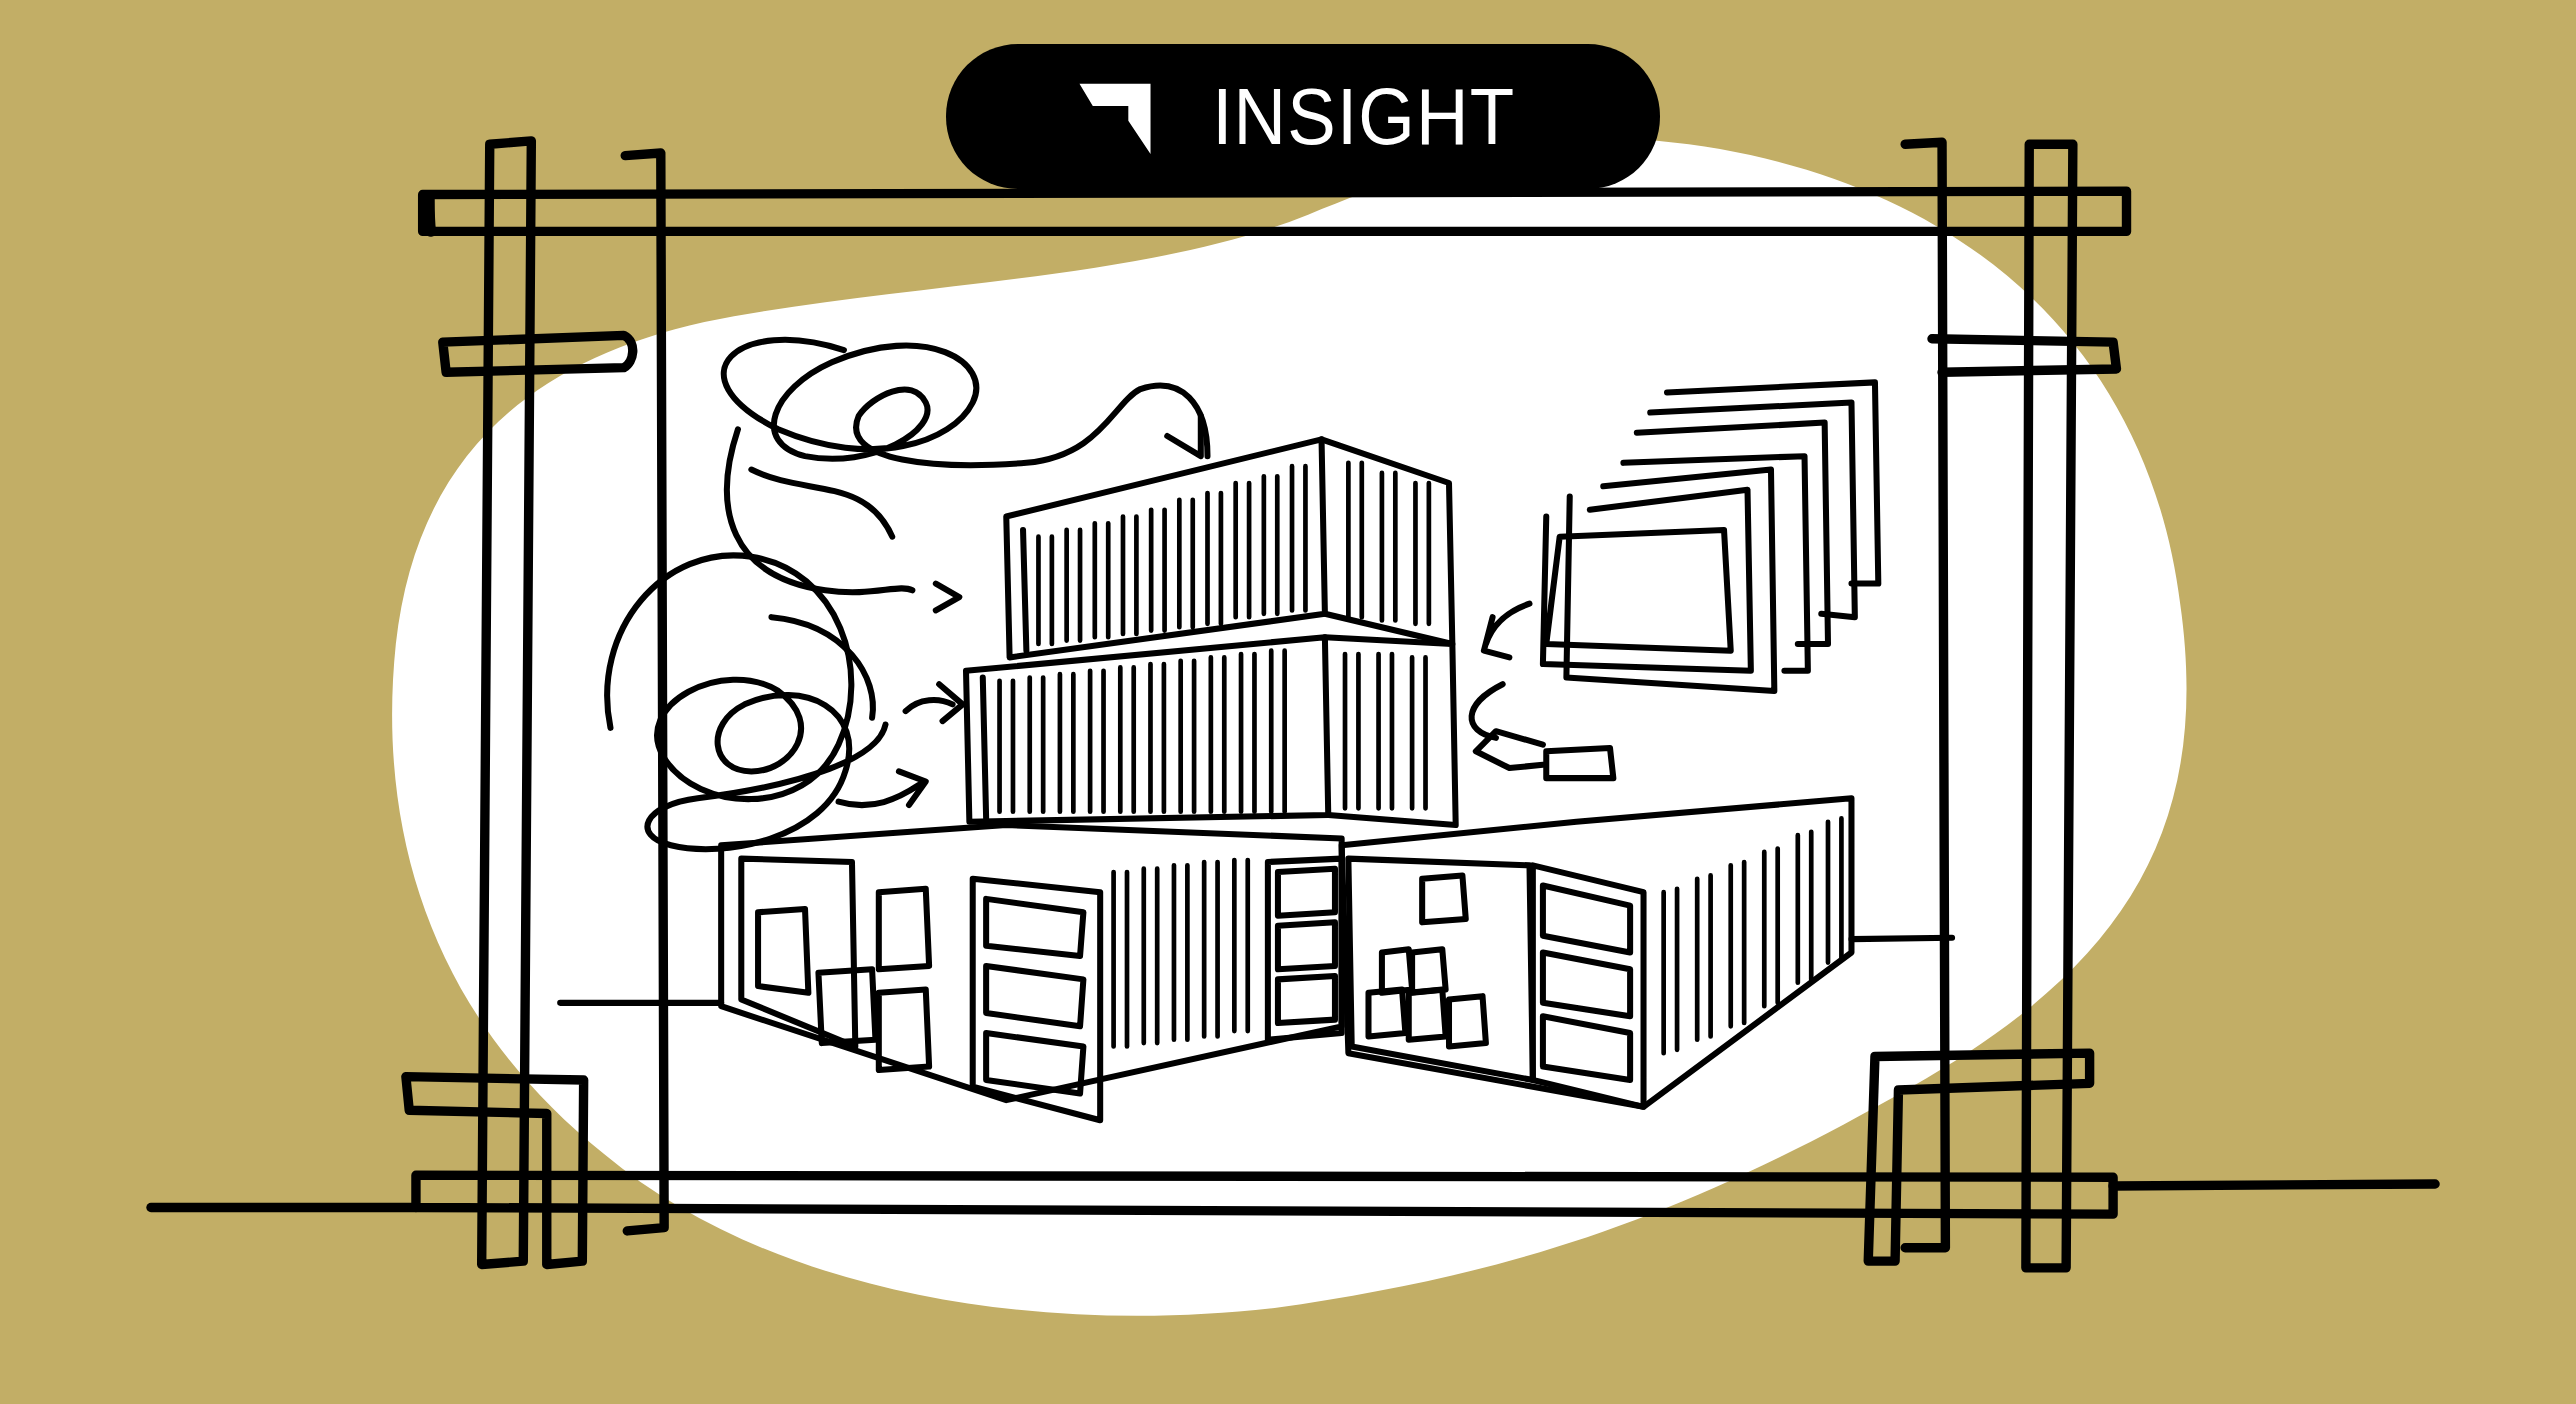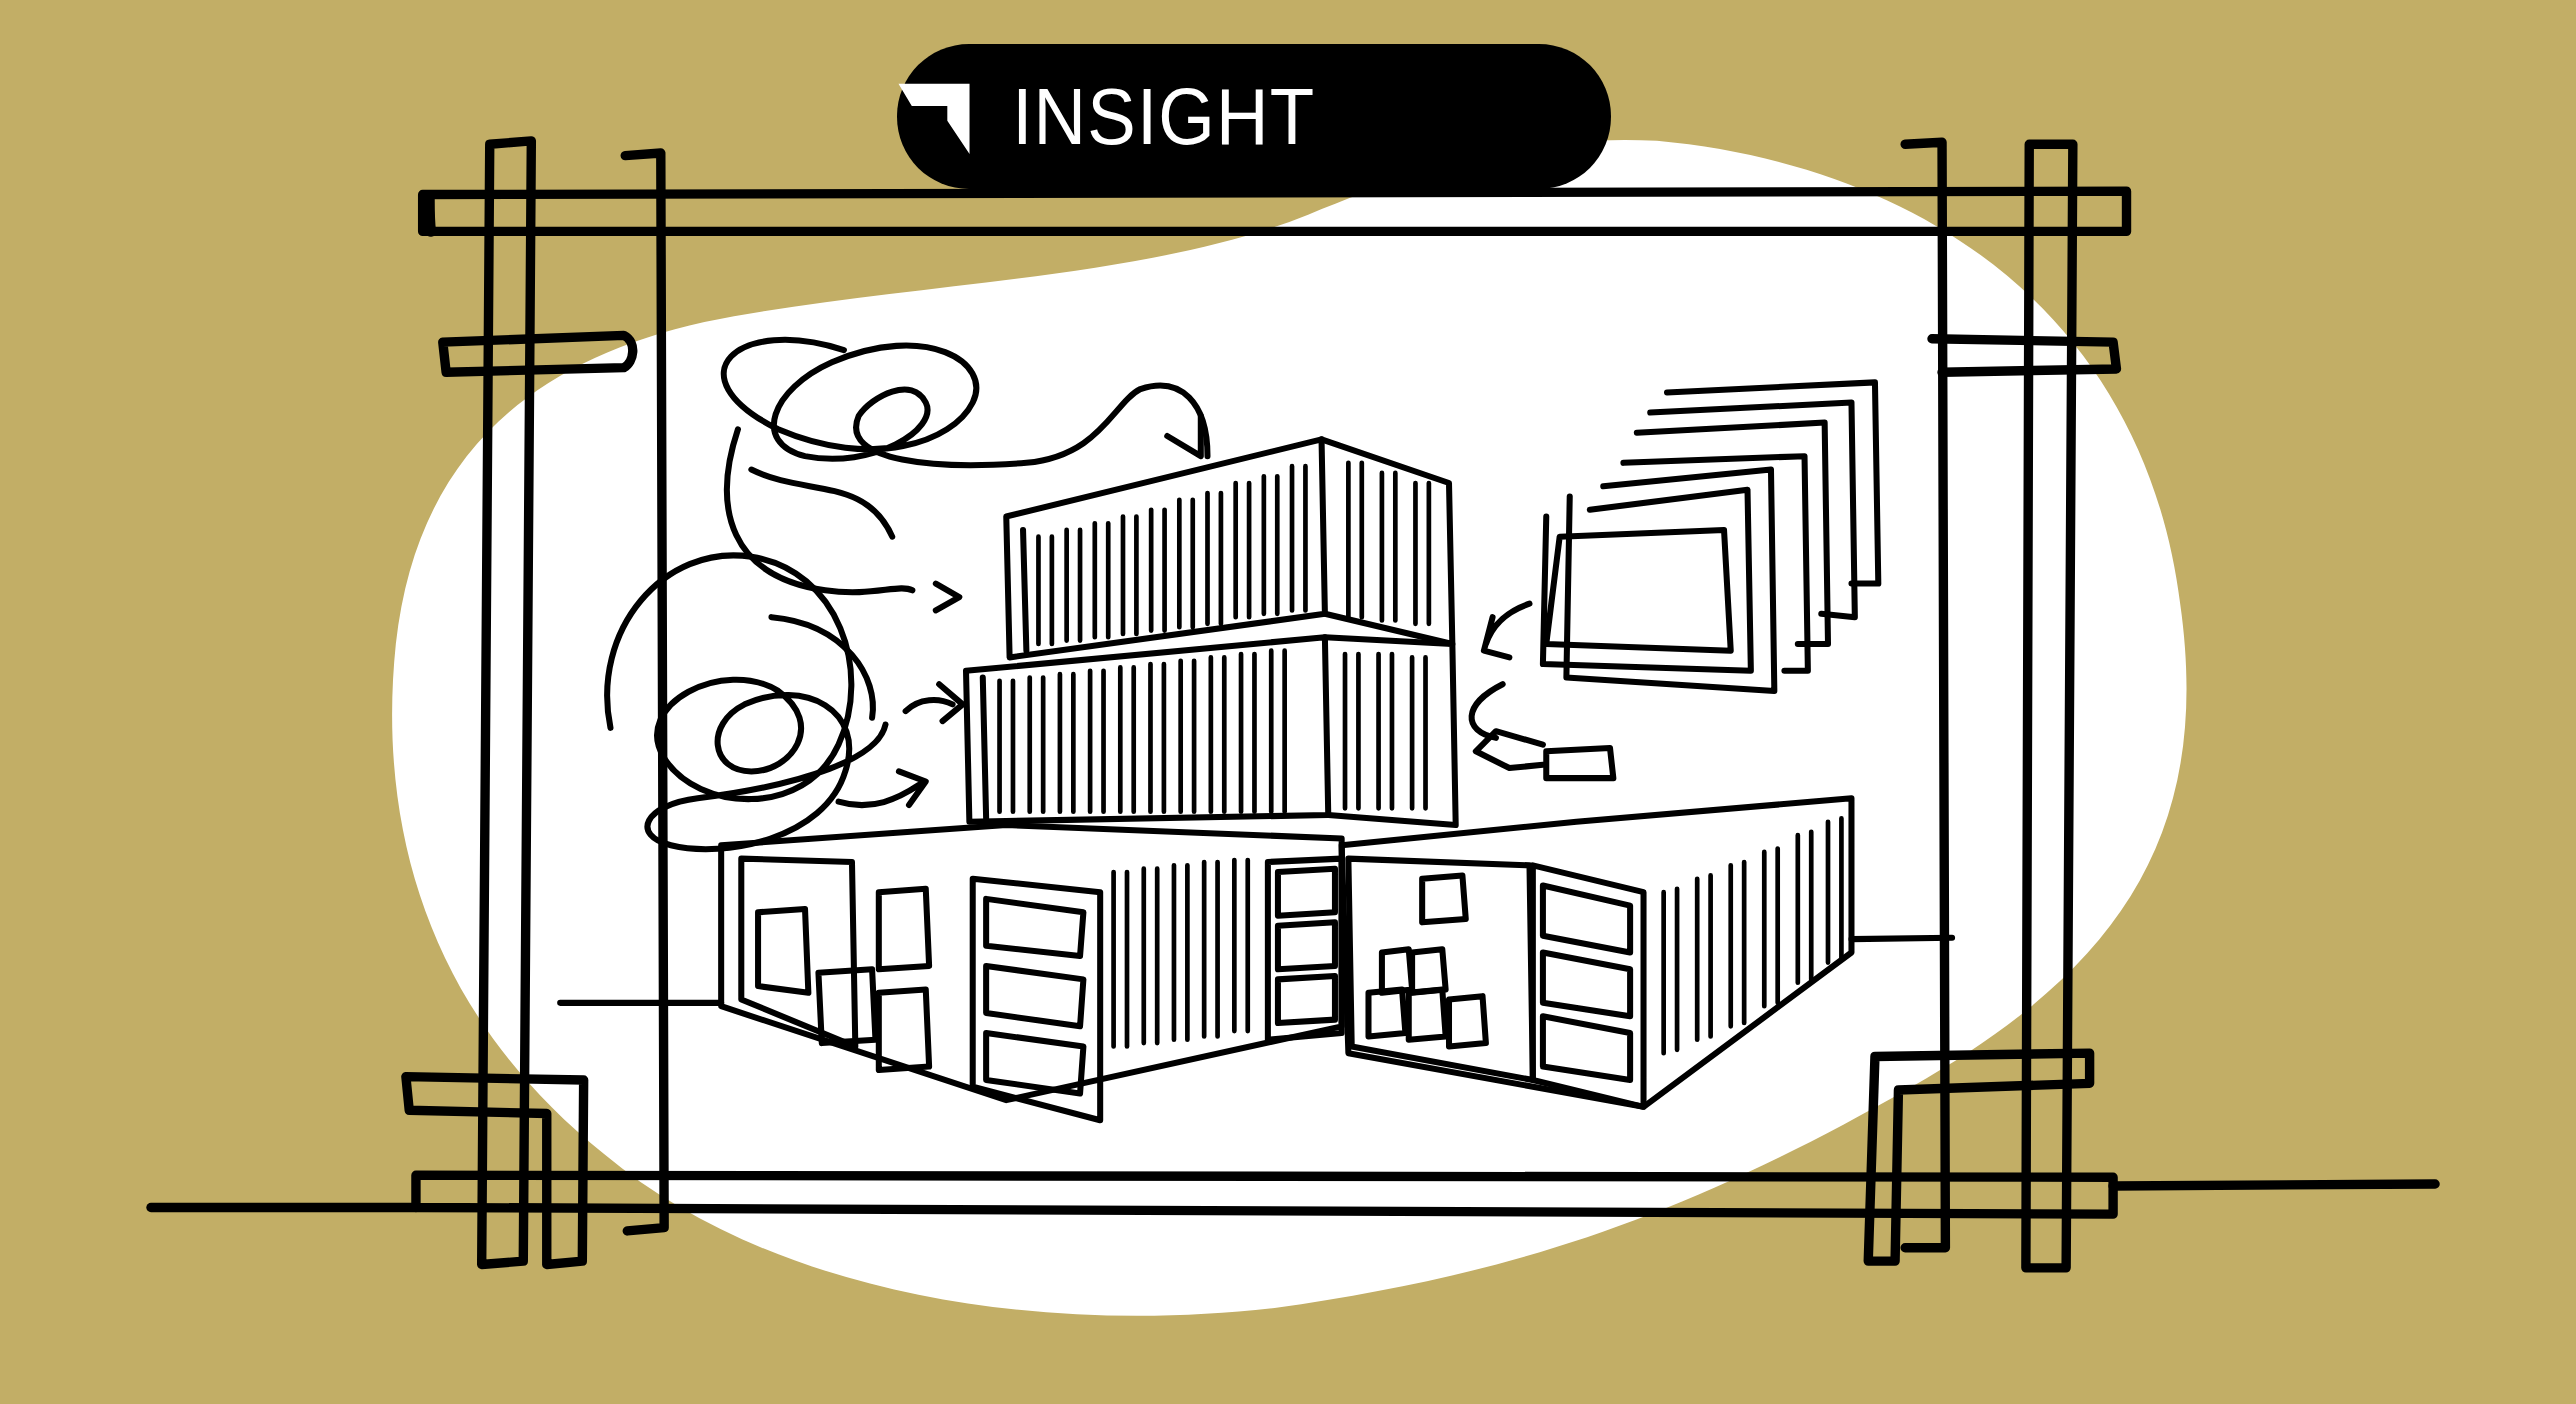--- a/index.html
+++ b/index.html
@@ -4,23 +4,23 @@
 <style>
   html, body { margin: 0; padding: 0; }
   body {
     width: 2576px; height: 1404px; overflow: hidden;
     background: #C2AE66;
     font-family: "Liberation Sans", "DejaVu Sans", sans-serif;
     position: relative;
   }
   .canvas { position: absolute; left: 0; top: 0; width: 2576px; height: 1404px; }
   .badge {
-    position: absolute; left: 897px; top: 44px; width: 714px; height: 145px;
+    position: absolute; left: 946px; top: 44px; width: 714px; height: 145px;
     background: #000; border-radius: 72px;
-    display: flex; align-items: center; gap: 28px;
+    display: flex; align-items: center; justify-content: center; gap: 47px;
   }
   .badge-icon { width: 74px; height: 74px; display: block; }
   .badge-label {
     color: #fff; font-size: 79px; font-weight: 400; letter-spacing: 1.3px;
     transform: scaleX(0.92); line-height: 1;
   }
   svg .ink { fill: none; stroke: #000; stroke-linecap: round; stroke-linejoin: round; }
 </style>
 </head>
 <body>

